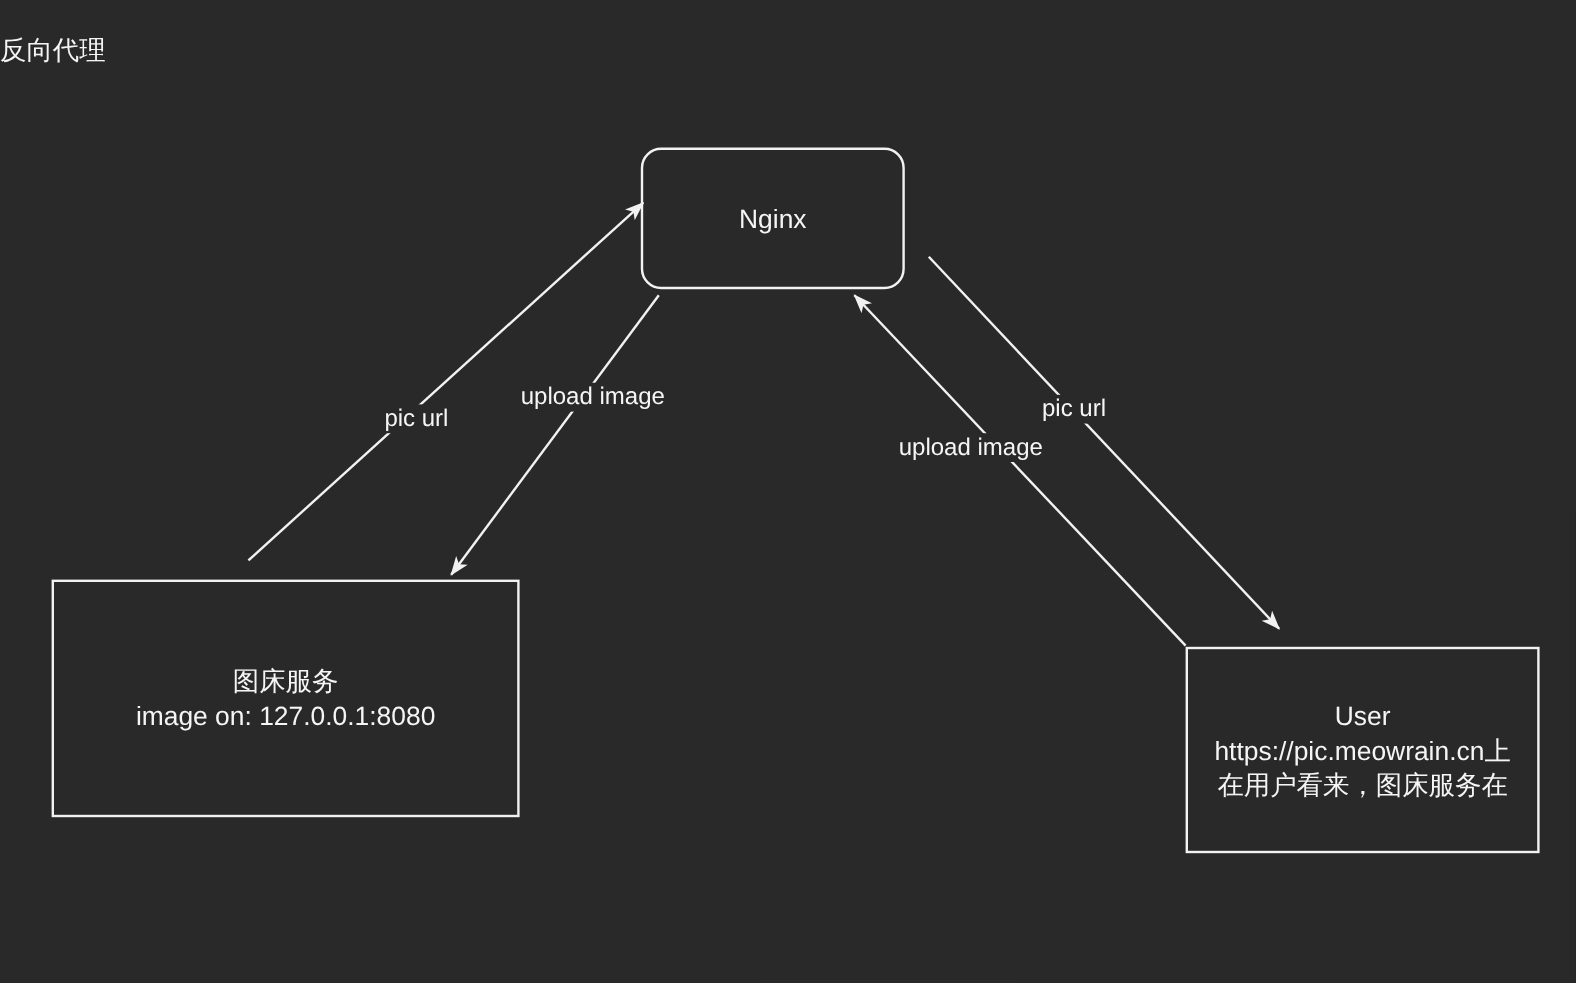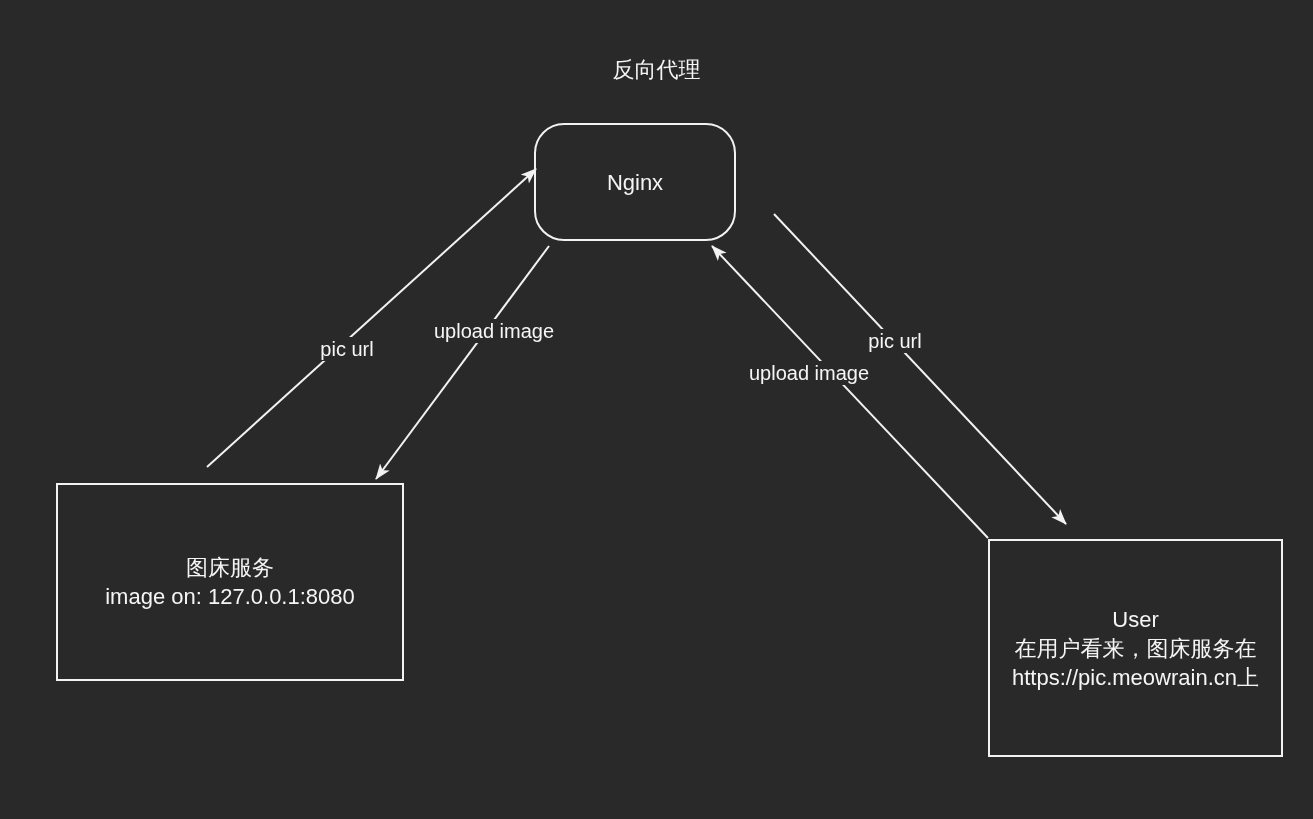--- a/index.html
+++ b/index.html
@@ -14,45 +14,43 @@
     background:var(--bg);
     overflow:hidden;
     font-family:"Liberation Sans","DejaVu Sans",sans-serif;
     color:var(--text);
   }
   svg.edges{position:absolute;left:0;top:0;width:1313px;height:819px;}
   svg.edges line{stroke:var(--stroke);stroke-width:2;}
 
   .title{
     position:absolute;left:0;right:0;top:26px;
-    text-align:center;
     font-size:22px;line-height:31px;
     color:var(--text);
-    margin-top:28px;
   }
 
   .node{
     position:absolute;
     border:2px solid var(--stroke);
     box-sizing:border-box;
     display:flex;flex-direction:column;
     align-items:center;justify-content:center;
     text-align:center;
     font-size:22px;line-height:29px;
     background:transparent;
   }
   .node-nginx{
-    left:534px;top:123px;width:202px;height:118px;
-    border-radius:30px;
+    left:534px;top:123px;width:220px;height:118px;
+    border-radius:17px;
   }
   .node-picbed{
-    left:56px;top:483px;width:348px;height:198px;
+    left:43px;top:483px;width:390px;height:198px;
   }
   .node-user{
-    left:988px;top:539px;width:295px;height:218px;
+    left:988px;top:539px;width:295px;height:172px;
   }
 
   .edge-label{
     position:absolute;
     transform:translate(-50%,-50%);
     background:var(--bg);
     padding:0 3px;
     font-size:20px;line-height:24px;
     white-space:nowrap;
     color:var(--text);
@@ -87,22 +85,22 @@
     <div>Nginx</div>
   </div>
 
   <div class="node node-picbed">
     <div>图床服务</div>
     <div>image on: 127.0.0.1:8080</div>
   </div>
 
   <div class="node node-user">
     <div>User</div>
+    <div>https://pic.meowrain.cn上</div>
     <div>在用户看来，图床服务在</div>
-    <div>https://pic.meowrain.cn上</div>
   </div>
 
   <div class="edge-label lbl-pic-left">pic url</div>
   <div class="edge-label lbl-upload-left">upload image</div>
   <div class="edge-label lbl-pic-right">pic url</div>
   <div class="edge-label lbl-upload-right">upload image</div>
 
 </div>
 
 </body></html>

